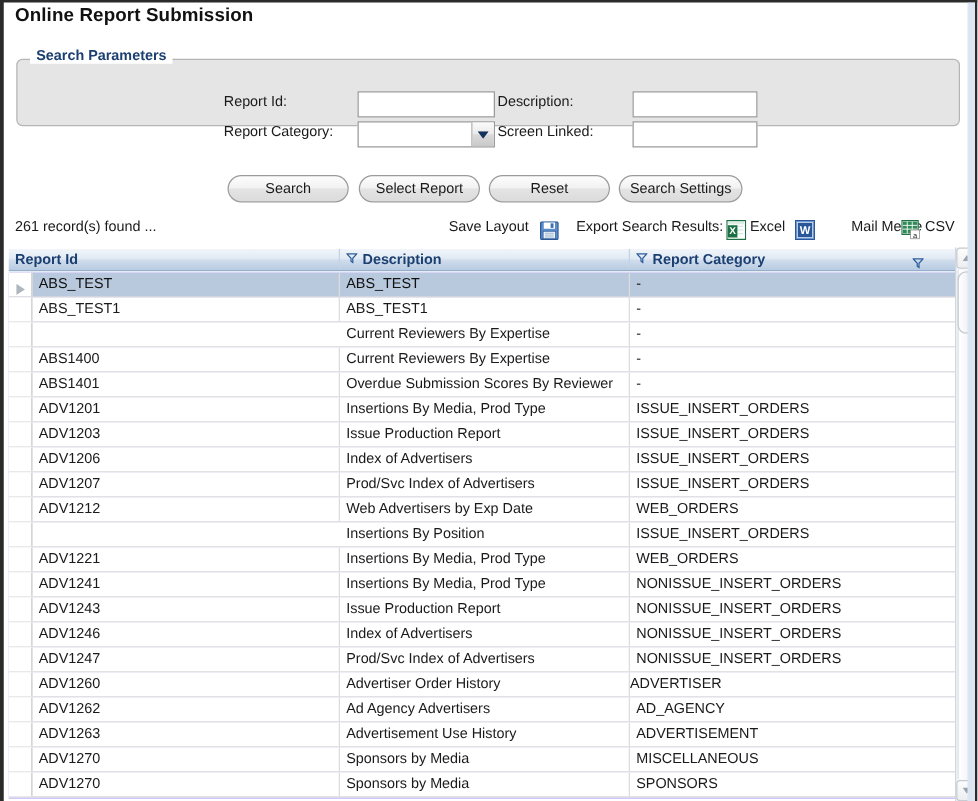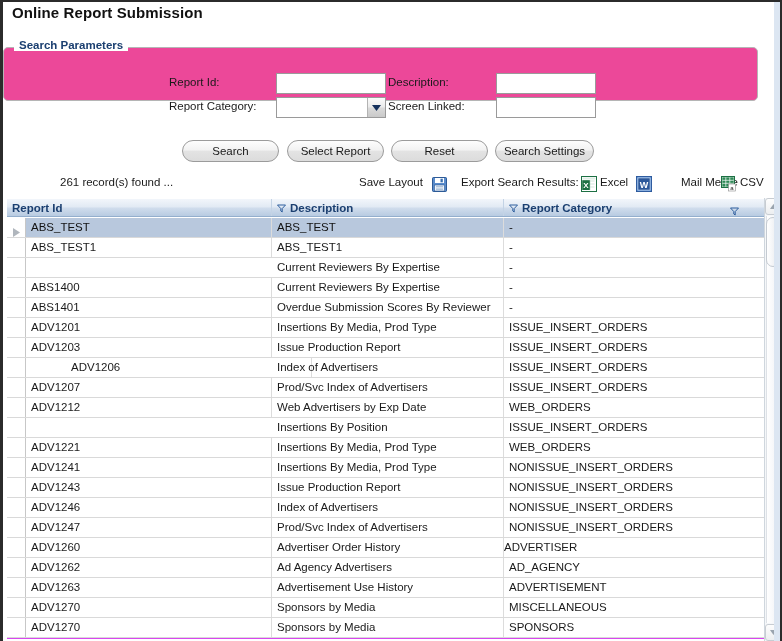--- a/index.html
+++ b/index.html
@@ -28,25 +28,25 @@
     left: 9px; top: 2px;
     font-size: 15px;
     font-weight: bold;
     color: #111111;
     letter-spacing: 0.1px;
   }
 
   
   .search-panel {
     position: absolute;
-    left: 0; top: 45px;
+    left: 10px; top: 45px;
     width: 755px; height: 54px;
     border: 1px solid #b5b5b5;
     border-radius: 5px;
-    background: #ec4899;
+    background: #e5e5e5;
   }
   .panel-legend {
     position: absolute;
     left: 10px; top: -9px;
     background: #ffffff;
     padding: 0 5px;
     font-size: 11.5px;
     font-weight: bold;
     color: #1b3f70;
   }
@@ -111,21 +111,20 @@
     cursor: default;
   }
 
   
   .toolbar { position: absolute; left: 0; top: 172px; width: 782px; height: 22px; }
   .record-count {
     position: absolute;
     left: 9px; top: 2px;
     font-size: 11.5px;
     color: #1a1a1a;
-    margin-left: 48px;
   }
   .tb-item {
     position: absolute;
     top: 2px;
     font-size: 11.5px;
     color: #1a1a1a;
     white-space: nowrap;
   }
   .tb-link { color: #1a1a1a; }
 
@@ -163,21 +162,21 @@
   }
   .hfilter { display: inline-block; vertical-align: middle; margin-right: 4px; }
   .hfilter-right { position: absolute; right: 5px; top: 4px; }
 
   .grid-body {
     position: absolute;
     left: 0; top: 20px;
     width: 774px;
     height: 421px;
     overflow: hidden;
-    background: #d946ef;
+    background: #c4b5fd;
   }
   .grow {
     position: relative;
     height: 20px;
     border-bottom: 1px solid #d9d9d9;
     background: #ffffff;
     white-space: nowrap;
   }
   .grow.selected { background: #b8c8dd; }
   .gutter {
@@ -413,21 +412,21 @@
           <div class="gcell" style="left: 497px; width: 240px; border-right: none;">ISSUE_INSERT_ORDERS</div>
         </div>
         <div class="grow">
           <div class="gutter"></div>
           <div class="gcell" style="left: 19px; width: 246px;">ADV1203</div>
           <div class="gcell" style="left: 265px; width: 232px;">Issue Production Report</div>
           <div class="gcell" style="left: 497px; width: 240px; border-right: none;">ISSUE_INSERT_ORDERS</div>
         </div>
         <div class="grow">
           <div class="gutter"></div>
-          <div class="gcell" style="left: 19px; width: 246px; margin-left: 40px;">ADV1206</div>
+          <div class="gcell" style="left: 19px; width: 246px;">ADV1206</div>
           <div class="gcell" style="left: 265px; width: 232px;">Index of Advertisers</div>
           <div class="gcell" style="left: 497px; width: 240px; border-right: none;">ISSUE_INSERT_ORDERS</div>
         </div>
         <div class="grow">
           <div class="gutter"></div>
           <div class="gcell" style="left: 19px; width: 246px;">ADV1207</div>
           <div class="gcell" style="left: 265px; width: 232px;">Prod/Svc Index of Advertisers</div>
           <div class="gcell" style="left: 497px; width: 240px; border-right: none;">ISSUE_INSERT_ORDERS</div>
         </div>
         <div class="grow">

